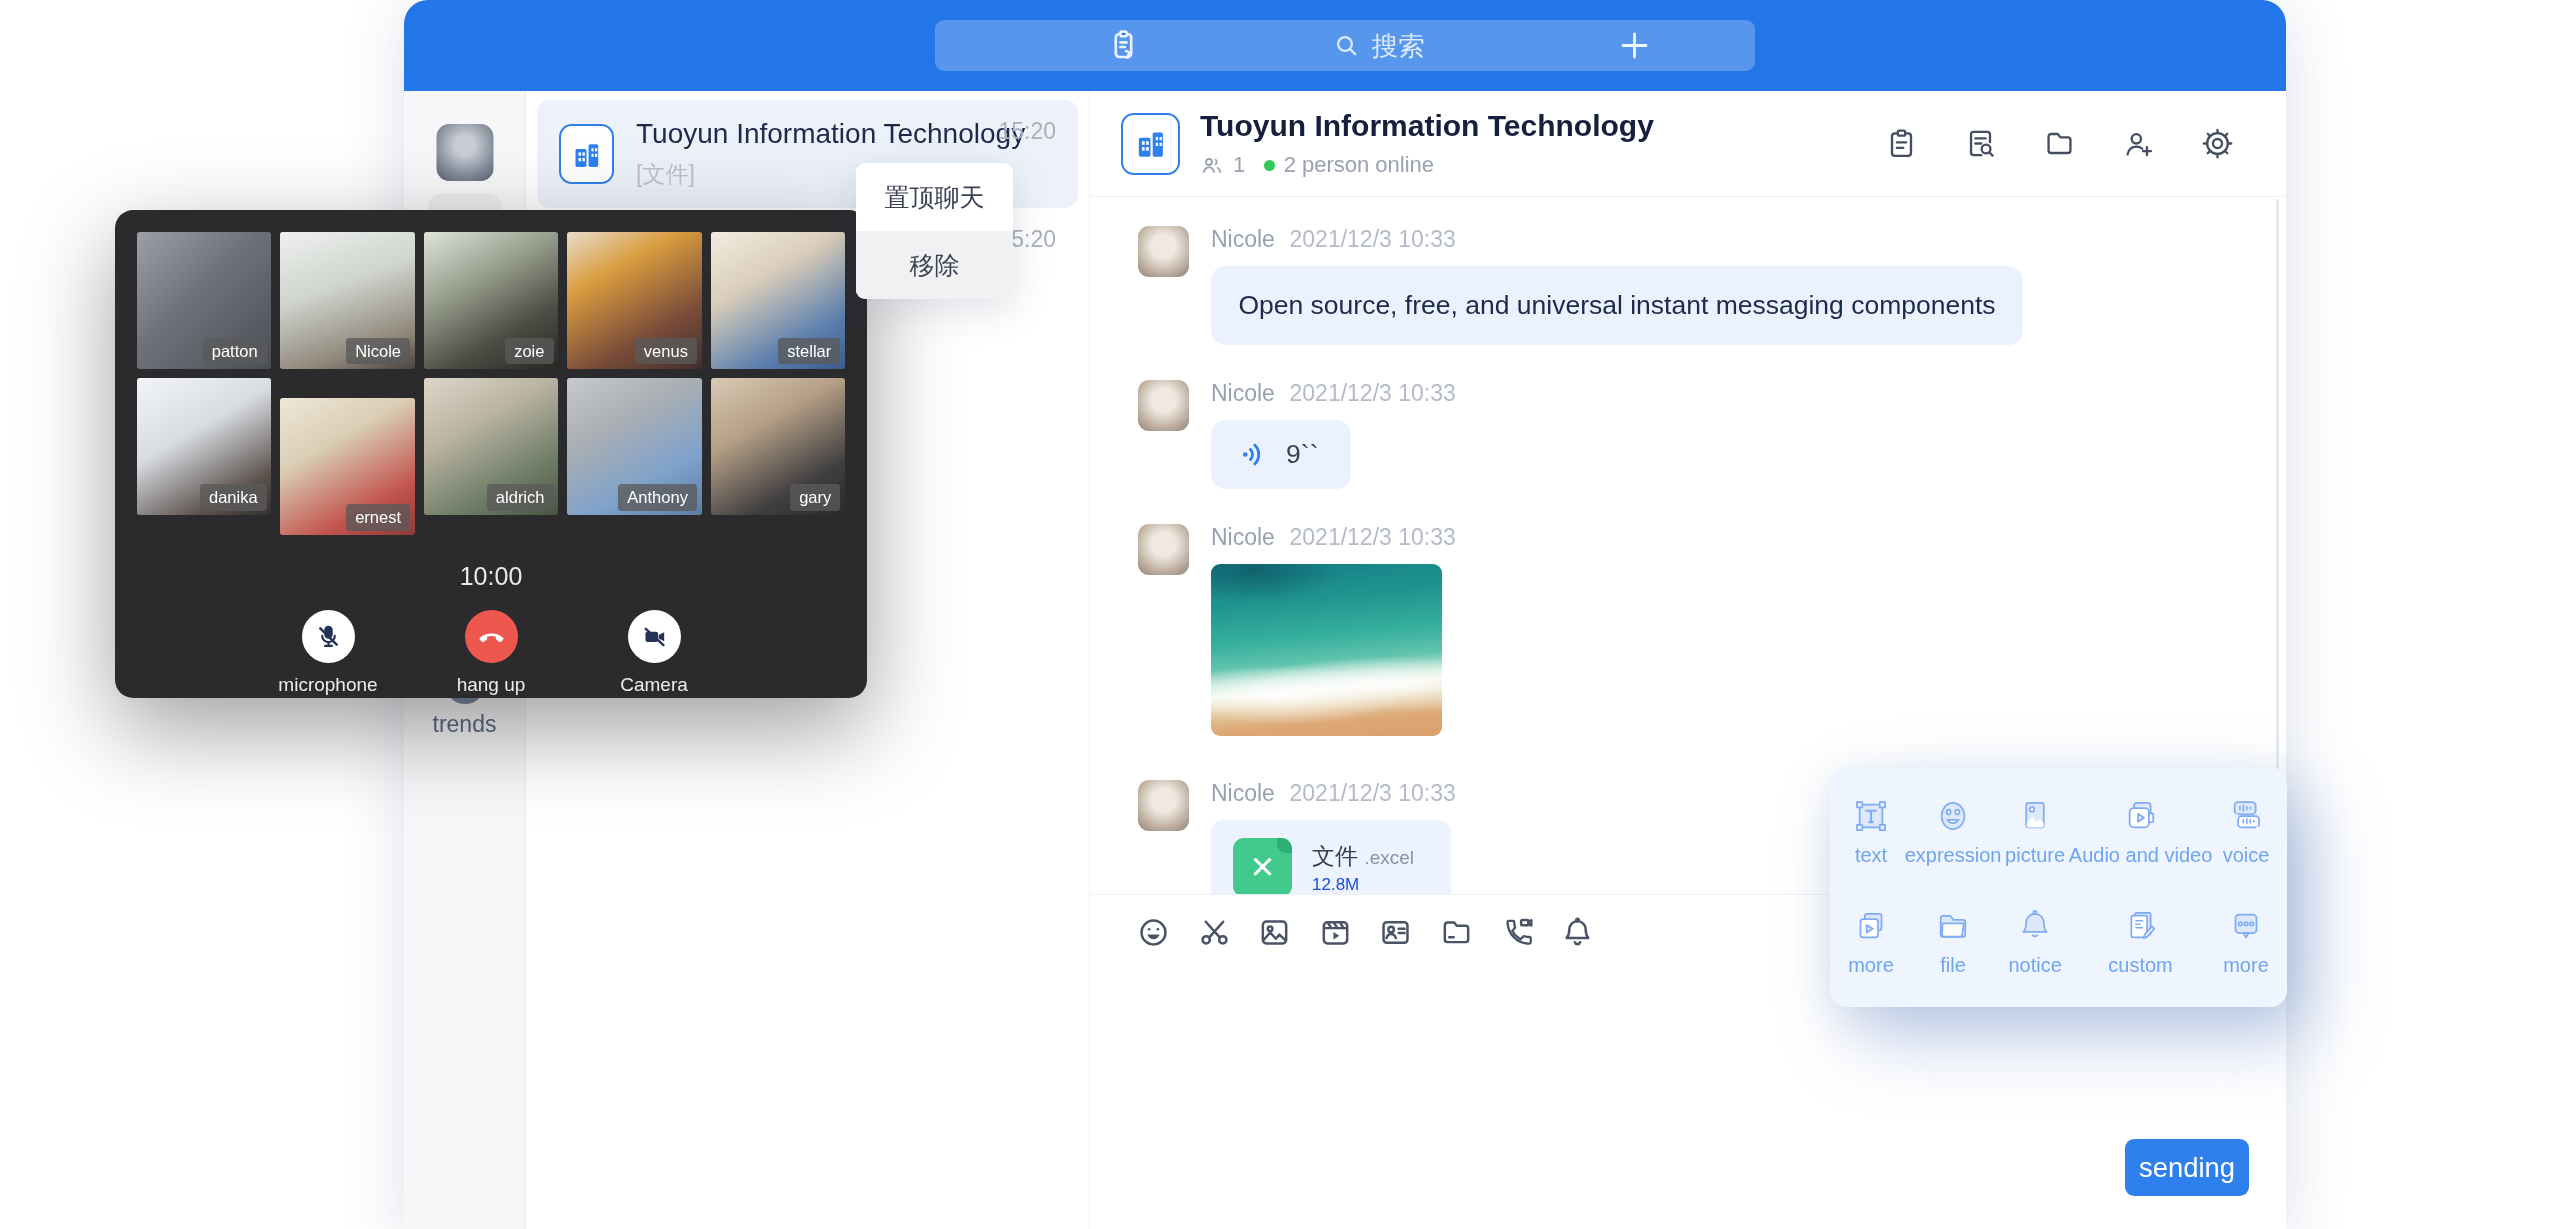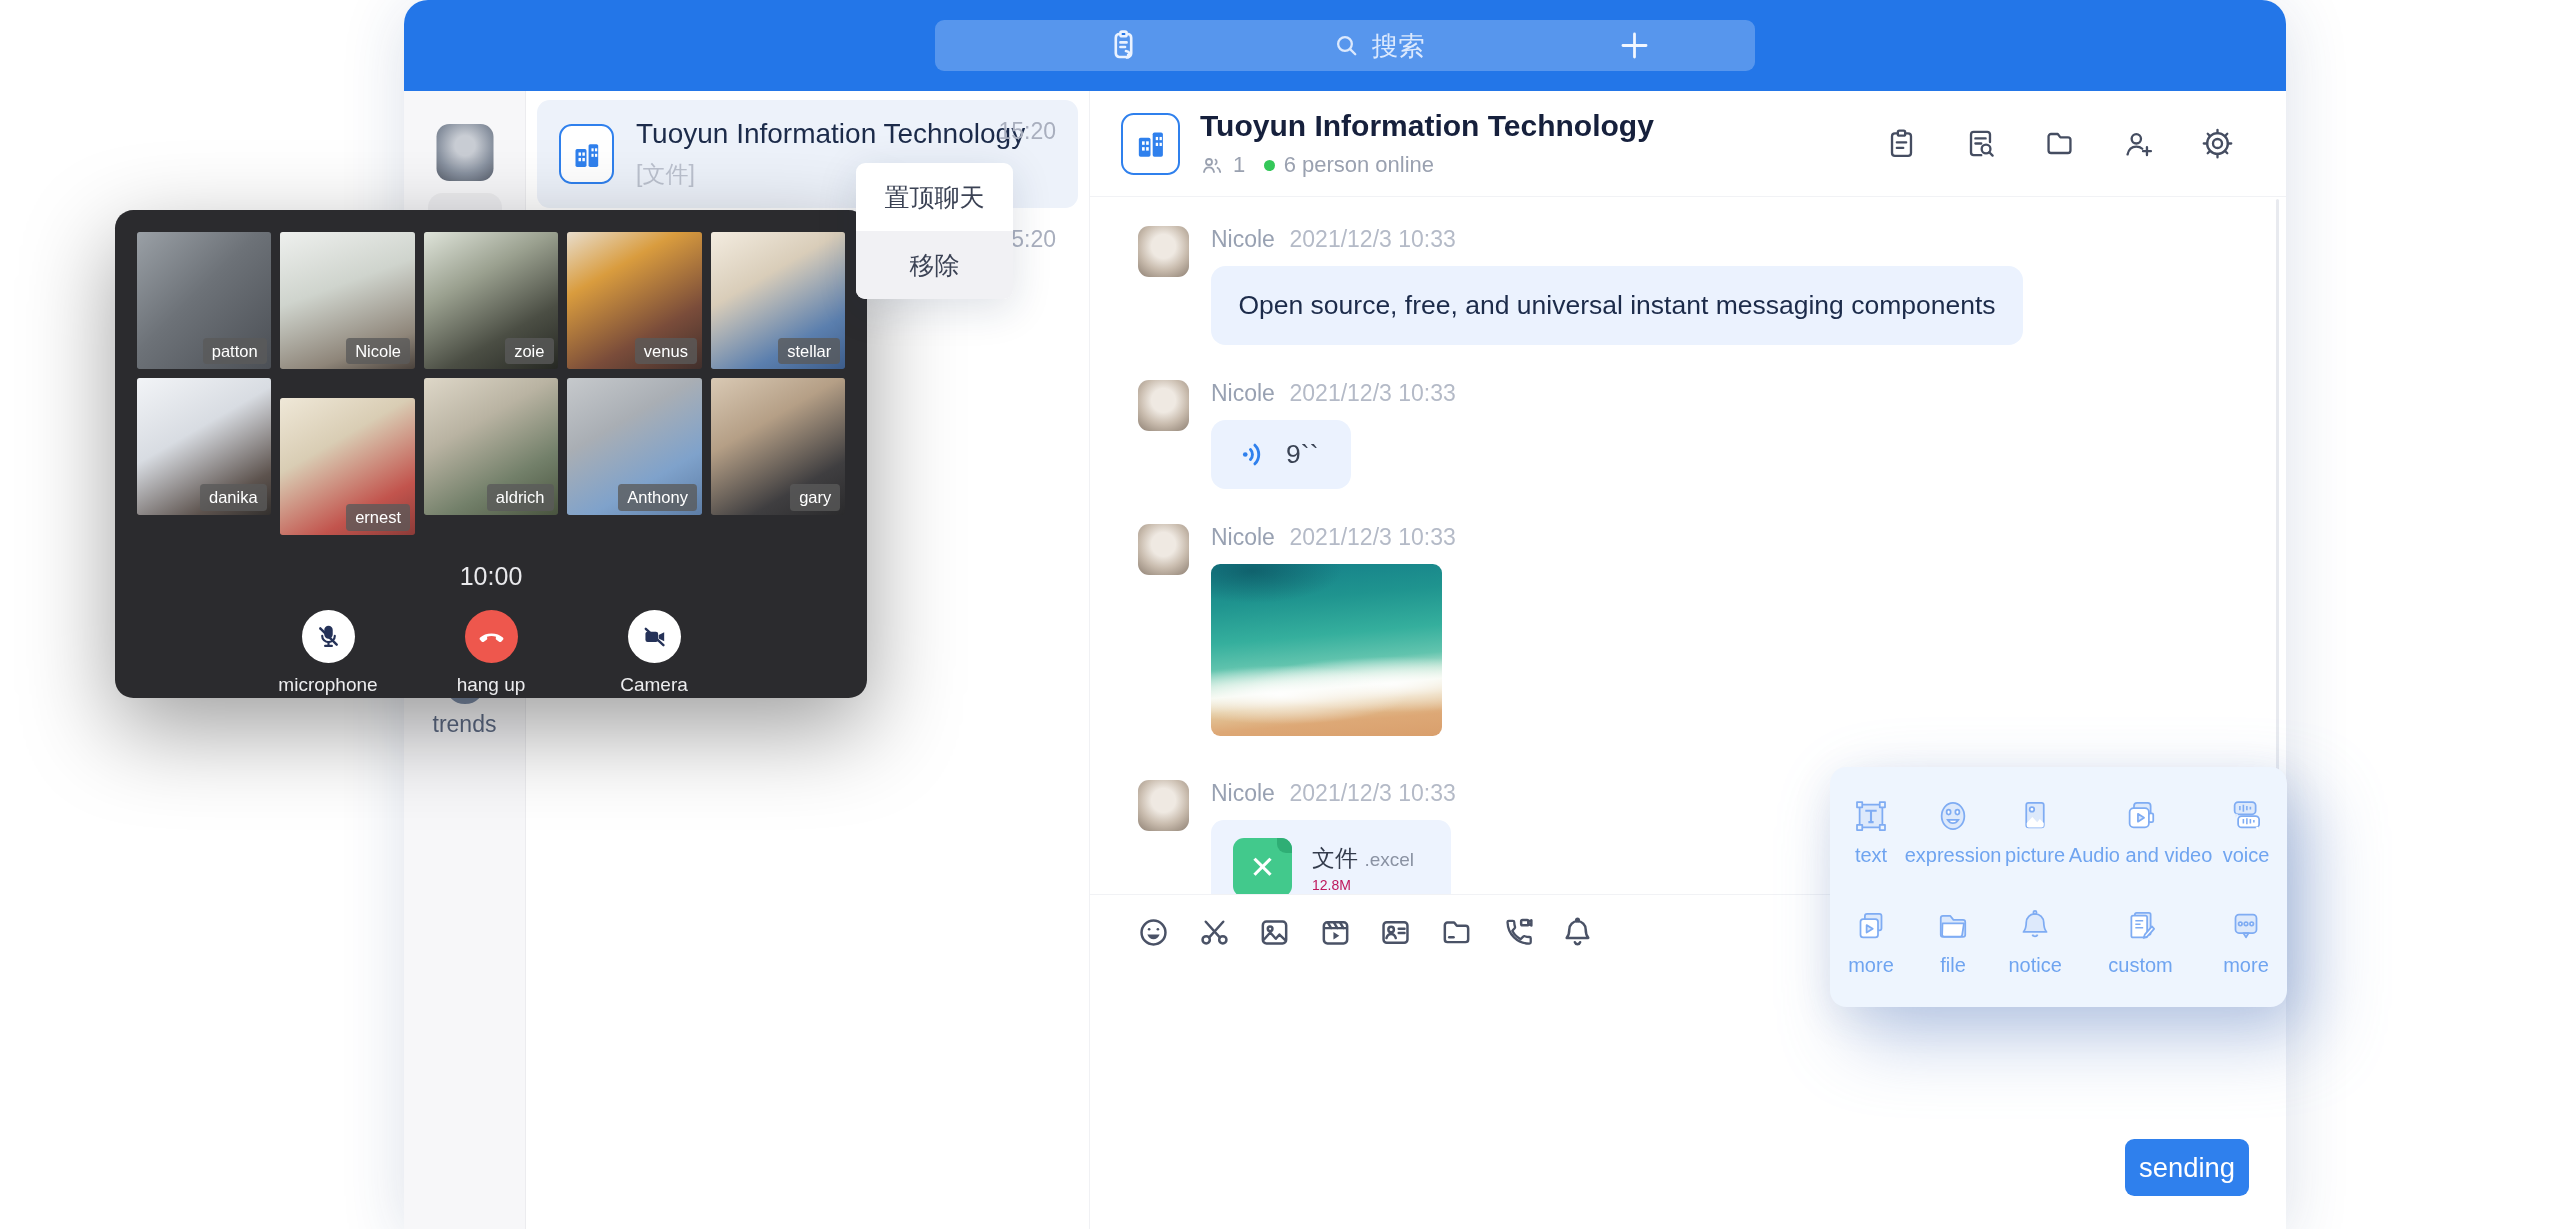--- a/index.html
+++ b/index.html
@@ -79,21 +79,21 @@
                         #F2F6EA 70%, #E3C89C 78%, #DDA876 88%, #D99F6C 100%); }
   .bubble-file { display:inline-flex; align-items:center; background:#EDF3FE; border-radius:12.8px; padding:18.3px 37px 18.3px 22px; }
   .file-badge { width:59px; height:59px; border-radius:11px; background:#42C98C; position:relative;
                 display:flex; align-items:center; justify-content:center; }
   .file-badge::after { content:''; position:absolute; top:0; right:0; width:14.6px; height:14.6px;
                        background:#2FAE75; border-radius:0 11px 0 9.1px; }
   .file-x { color:#fff; font-size:31px; line-height:1; font-weight:bold; }
   .file-info { margin-left:20px; }
   .file-name { font-size:23px; color:#333B4C; }
   .file-ext { font-size:19px; color:#8A92A3; }
-  .file-size { font-size:14px; color:#be185d; margin-top:3px; }
+  .file-size { font-size:17px; color:#1d4ed8; margin-top:3px; }
 
   .toolbar { height:75px; border-top:1.8px solid #F1F2F5; display:flex; align-items:center; padding:0 46px; gap:25.6px; flex:0 0 auto; }
   .toolbar .tb { display:flex; cursor:pointer; }
 
   .compose { flex:1; position:relative; }
   .send-btn { position:absolute; right:37px; bottom:33px; width:124px; height:57px; background:#2F80ED;
               border:none; border-radius:9.1px; color:#fff; font-size:27.4px;
               font-family:"Liberation Sans","DejaVu Sans",sans-serif; cursor:pointer; }
 
   
@@ -235,21 +235,21 @@
             <div class="ch-meta">
               <span>
                 <svg width="24" height="24" viewBox="0 0 24 24" fill="none" stroke="#9AA1B0" stroke-width="1.8" stroke-linecap="round">
                   <circle cx="9" cy="9" r="3"></circle>
                     <path d="M4 19c.6-3 2.6-4.6 5-4.6s4.4 1.6 5 4.6"></path>
                   <path d="M15.5 6.6a3 3 0 0 1 0 4.8M17.5 14.8c1.4.7 2.3 2.1 2.7 4.2"></path>
                 </svg>
               </span>
               <span>1</span>
               <span class="dot-online"></span>
-              <span>6 person online</span>
+              <span>2 person online</span>
             </div>
           </span>
           <span class="ch-actions">
             <span class="act">
               <svg width="35" height="35" viewBox="0 0 24 24" fill="none" stroke="#454D61" stroke-width="1.6" stroke-linecap="round" stroke-linejoin="round">
                 <rect x="5.5" y="5" width="13" height="15.5" rx="2"></rect>
                 <rect x="9.5" y="3.2" width="5" height="3.4" rx="1" fill="#fff"></rect>
                 <path d="M8.8 11.2h6.4M8.8 15h4.4"></path>
               </svg>
             </span>

